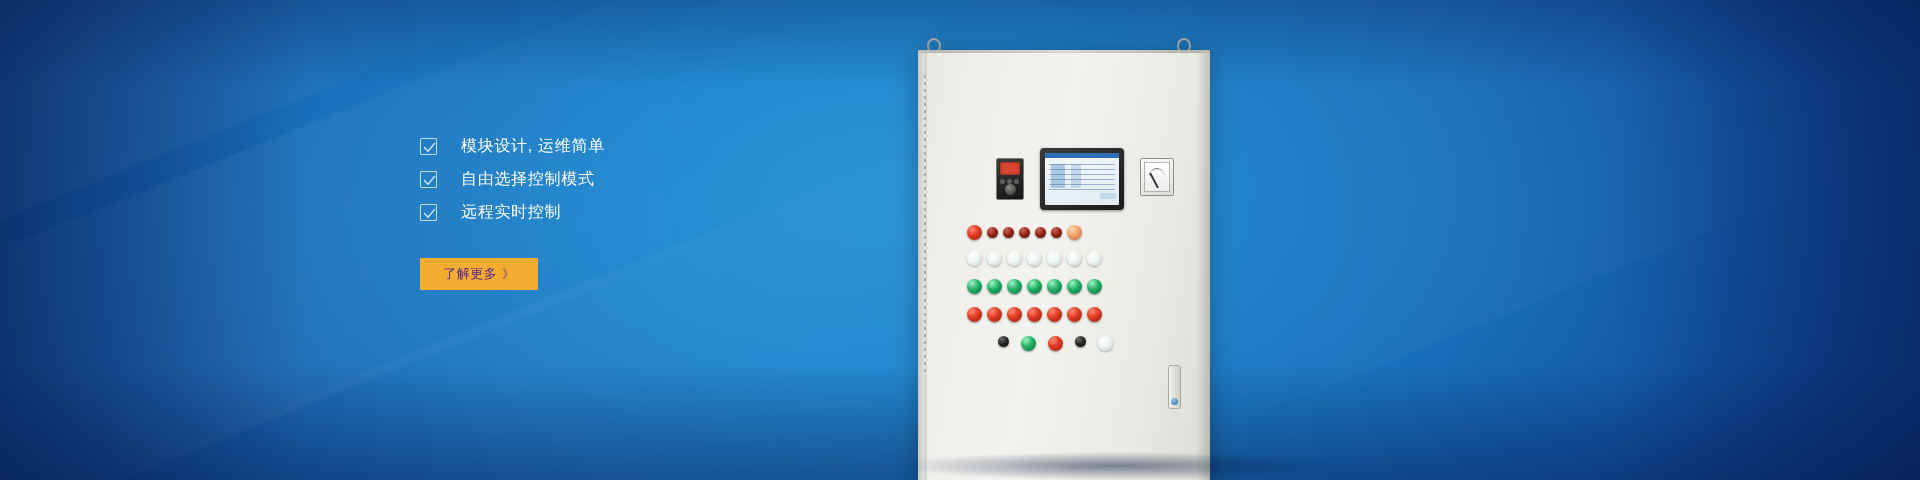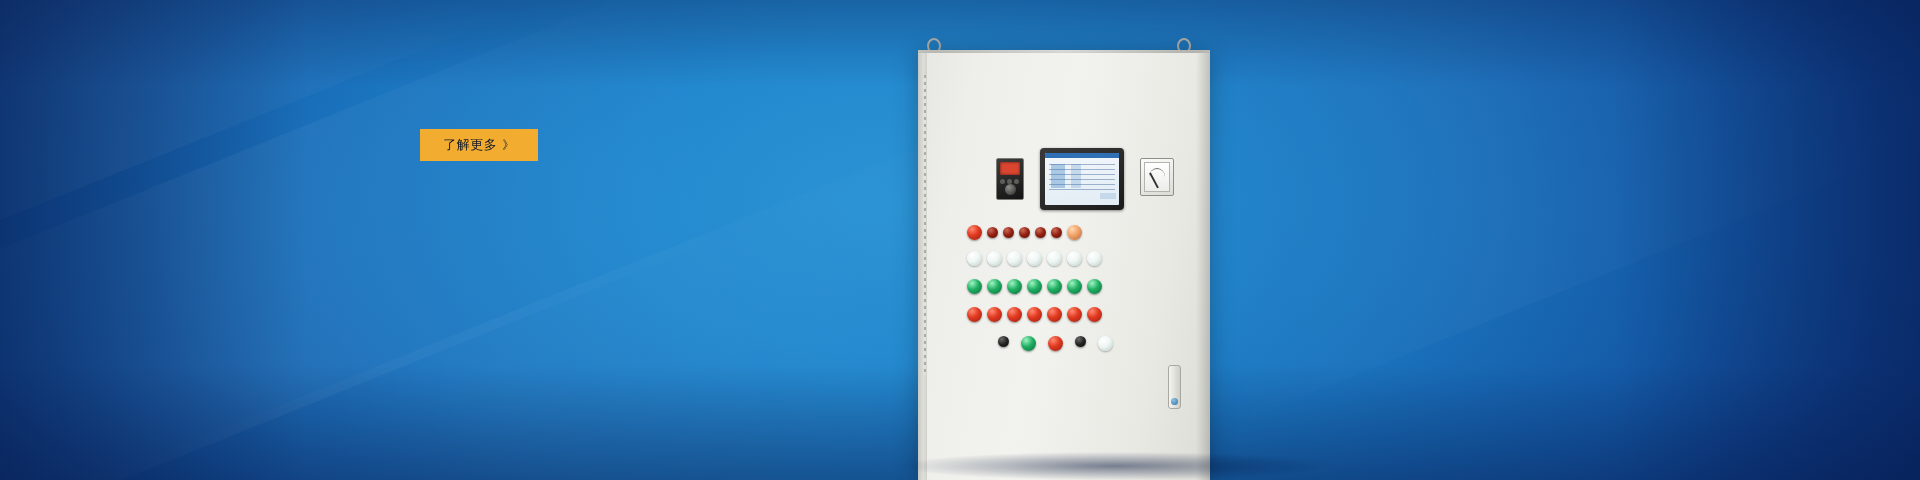--- a/index.html
+++ b/index.html
@@ -61,21 +61,21 @@
     color:#ffffff;
     font-size:16px;
     letter-spacing:.7px;
     white-space:nowrap;
   }
   #cta {
     display:inline-flex; align-items:center; justify-content:center;
     margin-top:29px;
     width:118px; height:32px;
     background:#f2ad31;
-    color:#0f172a;
+    color:#4c1d95;
     font-size:13px;
     letter-spacing:.5px;
     border:none;
     cursor:pointer;
     white-space:nowrap;
   }
   #cta .arrow { margin-left:5px; font-size:12px; }
 
   
   #cabinet-photo {
@@ -205,20 +205,50 @@
 
   <div class="streak s1"></div>
   <div class="streak s2"></div>
   <div class="streak s3"></div>
   <div class="streak s4"></div>
   <div class="vig"></div>
 
   <div id="copy">
 
 
+    <div id="bullets">
+
+      <div class="bullet">
+        <span class="cb">
+          <svg width="15" height="15" viewBox="0 0 15 15">
+            <path d="M2.5 7.6 L6 11.2 L12.6 3.4" fill="none" stroke="#cfe9fb" stroke-width="1.4" stroke-linecap="round" stroke-linejoin="round"></path>
+          </svg>
+        </span>
+        <span class="bullet-label">模块设计, 运维简单</span>
+      </div>
+
+      <div class="bullet">
+        <span class="cb">
+          <svg width="15" height="15" viewBox="0 0 15 15">
+            <path d="M2.5 7.6 L6 11.2 L12.6 3.4" fill="none" stroke="#cfe9fb" stroke-width="1.4" stroke-linecap="round" stroke-linejoin="round"></path>
+          </svg>
+        </span>
+        <span class="bullet-label">自由选择控制模式</span>
+      </div>
+
+      <div class="bullet">
+        <span class="cb">
+          <svg width="15" height="15" viewBox="0 0 15 15">
+            <path d="M2.5 7.6 L6 11.2 L12.6 3.4" fill="none" stroke="#cfe9fb" stroke-width="1.4" stroke-linecap="round" stroke-linejoin="round"></path>
+          </svg>
+        </span>
+        <span class="bullet-label">远程实时控制</span>
+      </div>
+
+    </div>
 
     <button id="cta">
       <span>了解更多</span>
       <span class="arrow">》</span>
     </button>
 
   </div>
 
   <div id="cabinet-photo">
 

